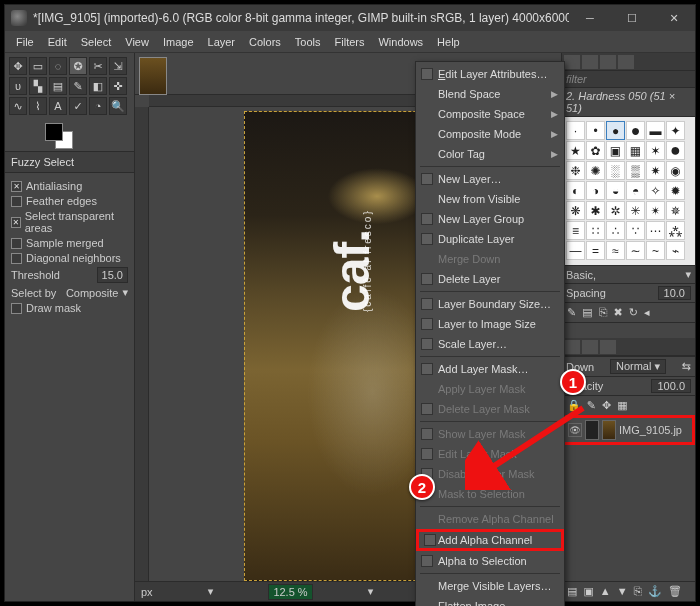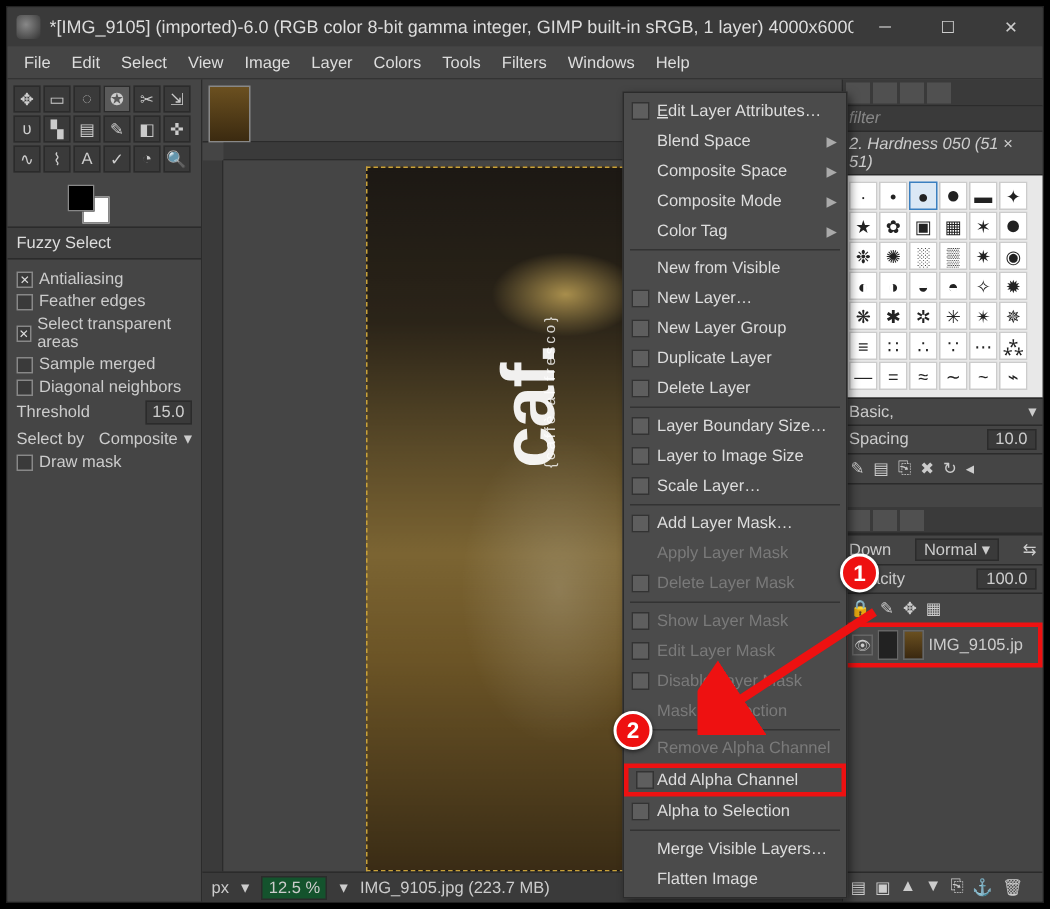--- a/index.html
+++ b/index.html
@@ -33,21 +33,21 @@
 .canvas-wrap { flex:1; display:flex; }
 .rulers-v { width:14px; background:#3a3a3a; border-right:1px solid #2b2b2b; }
 .canvas { flex:1; background:#454545; display:flex; align-items:flex-start; justify-content:center; overflow:hidden; padding-top:4px; }
 .img { width:222px; height:470px; border:1px dashed #c9a23a; position:relative; background:
   radial-gradient(ellipse 70px 40px at 60% 18%,#a88e4c 0%,transparent 70%),
   radial-gradient(ellipse 100px 160px at 58% 60%,rgba(230,230,220,0.22) 0%,transparent 65%),
   linear-gradient(180deg,#1c1814 0%,#2b2418 22%,#5a4a28 40%,#7b6432 55%,#6b5426 70%,#3a2c15 100%);
 }
 .cuptxt { position:absolute; left:78px; top:200px; color:rgba(255,255,255,0.93); font-weight:700; font-size:50px; transform:rotate(-90deg); transform-origin:left top; letter-spacing:-1px; font-family:Arial,sans-serif; }
 .cuptxt2 { position:absolute; left:117px; top:200px; color:rgba(255,255,255,0.8); font-size:10px; transform:rotate(-90deg); transform-origin:left top; letter-spacing:2px; }
-.statusbar { height:22px; background:#3a3a3a; border-top:1px solid #2b2b2b; display:flex; align-items:center; color:#ccc; padding:0 6px; gap:8px; }
+.statusbar { height:22px; background:#3a3a3a; border-top:1px solid #2b2b2b; display:flex; align-items:center; color:#ccc; padding:0 6px; gap:8px;justify-content:space-between; }
 .statusbar .s-zoom { background:#14532d; padding:1px 4px; border:1px solid #2b2b2b; }
 .right { width:134px; background:#454545; border-left:1px solid #2b2b2b; display:flex; flex-direction:column; color:#ccc; }
 .r-tabs { height:18px; background:#3a3a3a; border-bottom:1px solid #2b2b2b; display:flex; gap:2px; padding:2px; }
 .r-tab { width:16px; height:14px; background:#505050; }
 .r-filter { padding:2px 4px; font-style:italic; color:#888; background:#3a3a3a; border-bottom:1px solid #2b2b2b; }
 .r-brushlabel { padding:2px 4px; font-style:italic; border-bottom:1px solid #2b2b2b; }
 .brushes { height:148px; background:#e8e8e8; padding:4px; display:grid; grid-template-columns:repeat(6,19px); grid-auto-rows:19px; gap:1px; overflow:hidden; }
 .brush { width:19px; height:19px; background:#fff; border:1px solid #ccc; display:flex; align-items:center; justify-content:center; color:#222; font-size:12px; }
 .brush.sel { border:1px solid #3b7fbf; background:#dbe8f5; }
 .r-row { display:flex; justify-content:space-between; padding:2px 4px; border-top:1px solid #2b2b2b; align-items:center; }
@@ -313,33 +313,36 @@
     <div class="mi">
         <span>Composite Mode</span>
         <span class="sub">▶</span>
       </div>
     <div class="mi">
         <span>Color Tag</span>
         <span class="sub">▶</span>
       </div>
     <div class="sep"></div>
     <div class="mi">
+        <span class="ic"></span>
+        <span>New Layer…</span>
+      </div>
+    <div class="mi">
         <span>New from Visible</span>
       </div>
     <div class="mi">
         <span class="ic"></span>
-        <span>New Layer…</span>
-      </div>
-    <div class="mi">
-        <span class="ic"></span>
         <span>New Layer Group</span>
       </div>
     <div class="mi">
         <span class="ic"></span>
         <span>Duplicate Layer</span>
+      </div>
+    <div class="mi dis">
+        <span>Merge Down</span>
       </div>
     <div class="mi">
         <span class="ic"></span>
         <span>Delete Layer</span>
       </div>
     <div class="sep"></div>
     <div class="mi">
         <span class="ic"></span>
         <span>Layer Boundary Size…</span>
       </div>

